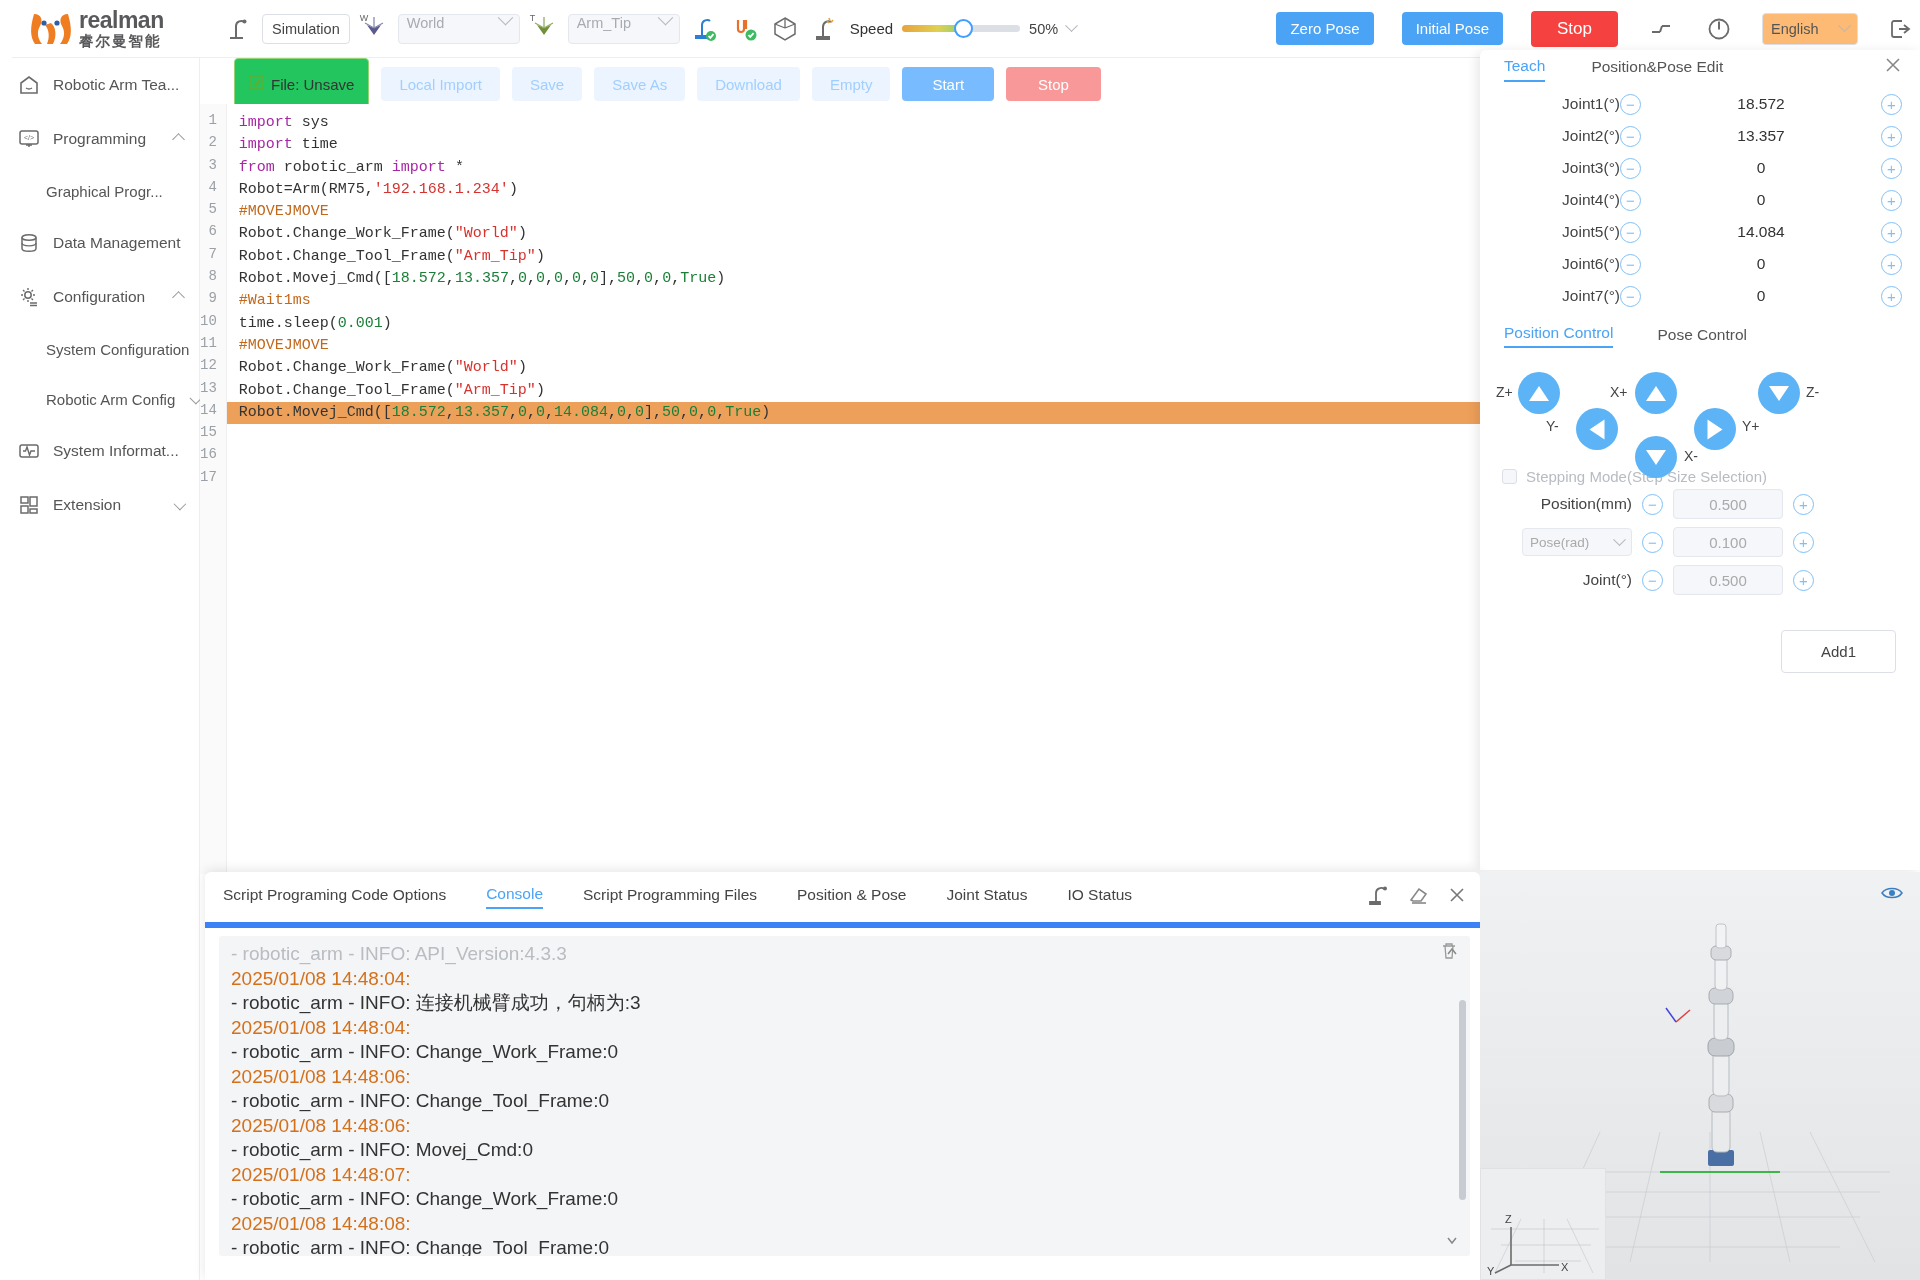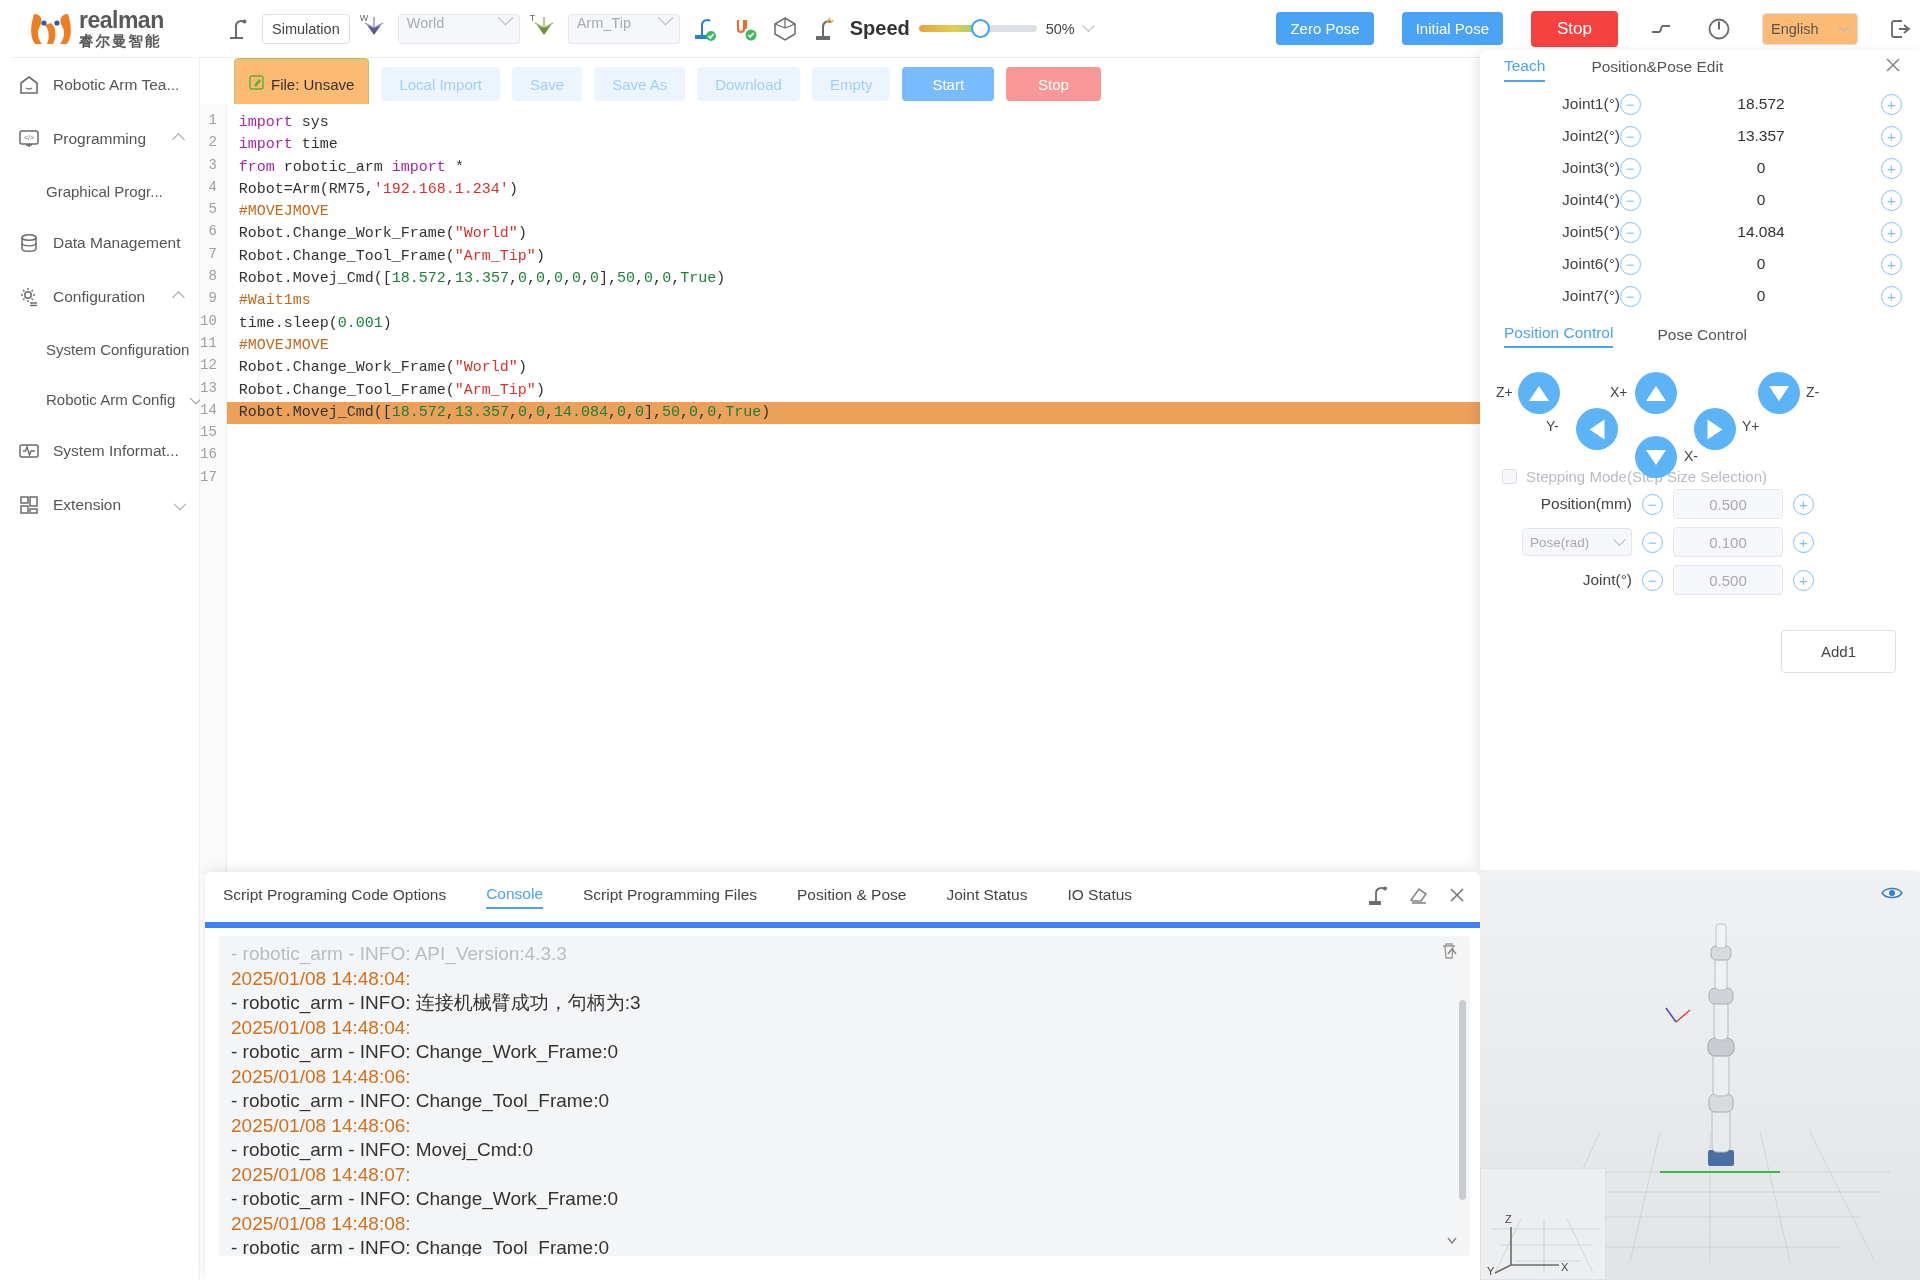--- a/index.html
+++ b/index.html
@@ -22,21 +22,21 @@
   .sel { height:30px; border:1px solid #e4e7ed; border-radius:4px; background:#f5f7fa;
          display:flex; align-items:flex-start; justify-content:space-between; padding:0 8px;
          font-size:14.5px; color:#a8abb2; flex:none; }
   .sel.w-a { width:122px; }
   .sel.w-b { width:112px; }
   .chev { width:11px; height:11px; border-right:1.6px solid #b5b8bd; border-bottom:1.6px solid #b5b8bd;
           transform:rotate(45deg) translate(-2px,-2px); }
   .chev.sm { width:9px; height:9px; }
   .frame-lbl { font-size:9px; color:#666; position:absolute; }
   .speed-wrap { display:flex; align-items:center; gap:9px; flex:none; }
-  .speed-txt { font-size:20px; color:#333;font-weight:bold; }
+  .speed-txt { font-size:15px; color:#333; }
   .slider { width:118px; height:7px; border-radius:4px; position:relative;
             background:linear-gradient(90deg,#e8a33d 0%, #e0d050 30%, #7fd07f 55%, #dcdfe6 55%, #dcdfe6 100%); }
   .knob { position:absolute; left:52px; top:-6px; width:19px; height:19px; border-radius:50%;
           background:#fff; border:2px solid #409eff; }
   .pct { font-size:14.5px; color:#444; }
   .btn-blue { height:33px; padding:0 14px; background:#4aa3f5; color:#fff; border:none; border-radius:4px;
               font-size:15px; font-family:inherit; cursor:pointer; display:flex; align-items:center; flex:none; }
   .btn-red { height:36px; padding:0 26px; background:#f5413f; color:#fff; border:none; border-radius:4px;
              font-size:17px; font-family:inherit; cursor:pointer; flex:none; }
   .lang { width:96px; height:32px; border:1px solid #dcdfe6; border-radius:4px; background:#fdba74;
@@ -48,21 +48,21 @@
   .side-item.active { background:#4aa3f5; color:#fff; }
   .side-ic { width:22px; height:22px; flex:none; }
   .side-lbl { white-space:nowrap; overflow:hidden; }
   .side-chev { margin-left:auto; margin-right:16px; width:9px; height:9px;
                border-right:1.6px solid #999; border-bottom:1.6px solid #999; }
   .side-chev.up { transform:rotate(-135deg); }
   .side-chev.down { transform:rotate(45deg) translateY(-2px); }
   .side-chev.inline { margin-left:2px; margin-right:0; }
   
   .filebar { position:absolute; top:58px; left:200px; height:52px; display:flex; align-items:center; gap:12px; padding-left:34px;}
-  .file-chip { height:52px; border:1px solid #95d475; background:#fdba74; border-radius:4px;
+  .file-chip { height:52px; border:1px solid #95d475; background:#22c55e; border-radius:4px;
                display:flex; align-items:center; gap:6px; padding:0 14px; font-size:15px; color:#333; }
   .fbtn { height:34px; padding:0 18px; border:none; border-radius:4px; background:#ecf5ff; color:#a0cfff;
           font-size:15px; font-family:inherit; cursor:pointer; }
   .fbtn.start { background:#79bbff; color:#fff; padding:0 30px;}
   .fbtn.stop  { background:#f89898; color:#fff; padding:0 32px;}
   
   .editor { position:absolute; top:104px; left:200px; width:1280px; height:770px; background:#fff; display:flex; }
   .gutter { width:50px; background:#fafafa; border-right:1px solid #eee; padding-top:8px; text-align:right; }
   .gutter div { height:22.3px; font-size:14px; color:#9aa0a6; padding-right:9px; font-family:"Liberation Mono", monospace;}
   .code { flex:1; padding-top:8px; position:relative; }

